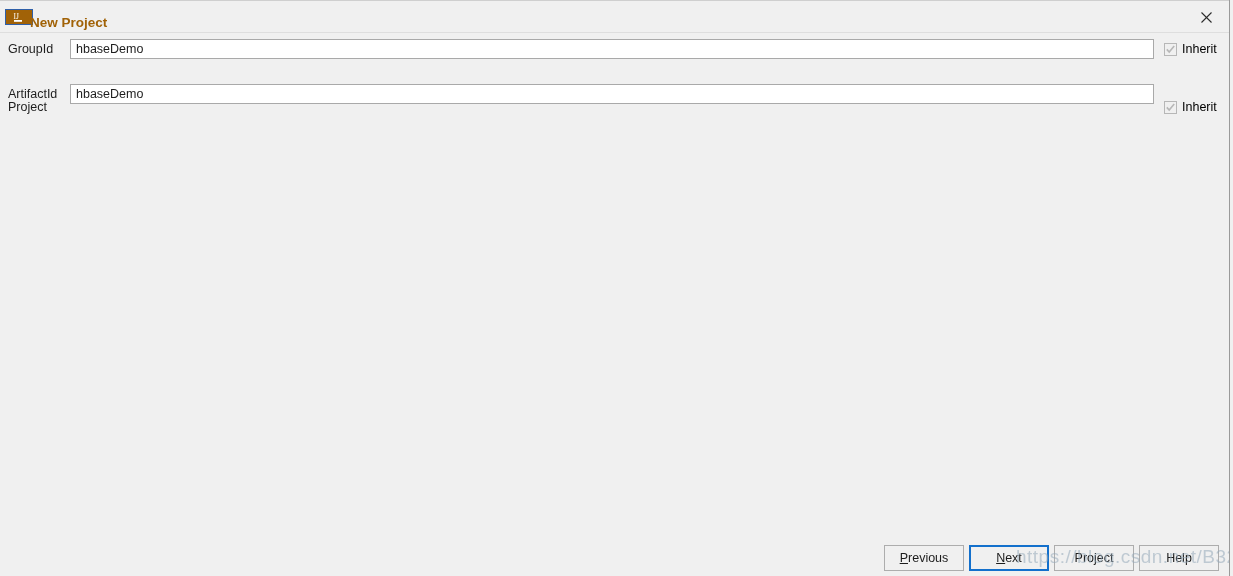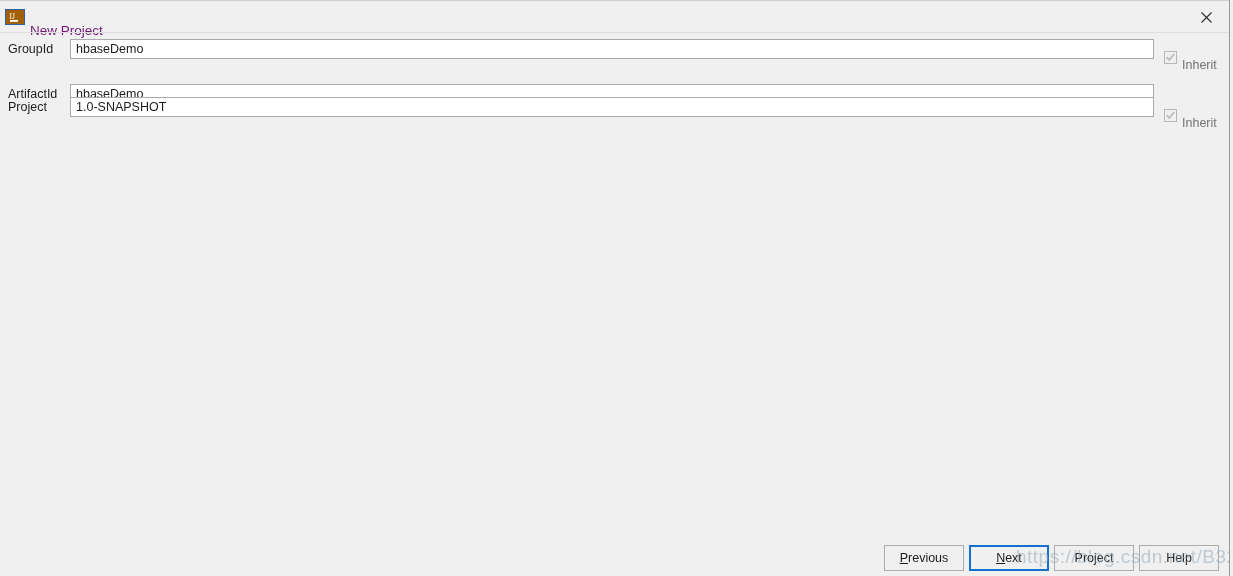--- a/index.html
+++ b/index.html
@@ -64,38 +64,39 @@
     left: 0;
     top: 32px;
     width: 1233px;
     height: 1px;
     background: #dedede;
   }
   #app-icon {
     position: absolute;
     left: 5px;
     top: 8px;
-    width: 20px;
+    width: 28px;
     height: 16px;
     background: #a16207;
     border: 1px solid #2f5fa8;
     box-sizing: border-box;
     display: flex;
     align-items: center;
     justify-content: center;
   }
   #app-icon svg { display: block; }
   #title-text {
     position: absolute;
     left: 30px;
-    top: 21px;
+    top: 13px;
     font-size: 13.5px;
-    color: #701a75;
+    color: #a16207;
     line-height: 18px;
     white-space: nowrap;
+    font-weight: bold;
   }
   #close-button {
     position: absolute;
     right: 4px;
     top: 1px;
     width: 45px;
     height: 30px;
     display: flex;
     align-items: center;
     justify-content: center;
@@ -155,24 +156,23 @@
     flex: none;
   }
   .inherit-box svg {
     position: absolute;
     left: 1px;
     top: 1px;
     display: block;
   }
   .inherit-label {
     font-size: 12.5px;
-    color: #737373;
+    color: #000000;
     line-height: 16px;
     white-space: nowrap;
-    margin-top: 16px;
   }
 
   
   #button-bar {
     position: absolute;
     left: 0;
     top: 545px;
     width: 1233px;
     height: 27px;
   }
@@ -256,21 +256,20 @@
       </div>
     </div>
 
     <div class="form-row" style="top:84px;">
       <span class="row-label">ArtifactId</span>
       <input class="row-input" type="text" value="hbaseDemo" style="">
     </div>
 
     <div class="form-row" style="top:97px;">
       <span class="row-label">Project</span>
-      <input class="row-input" type="text" value="1.0-SNAPSHOT" style="">
       <div class="inherit-wrap">
         <span class="inherit-box">
           <svg width="9" height="9" viewBox="0 0 9 9">
             <polyline points="0.8,4.4 3.2,7.0 8.2,0.9" fill="none" stroke="#b7b7b7" stroke-width="1.6"></polyline>
           </svg>
         </span>
         <span class="inherit-label">Inherit</span>
       </div>
     </div>
 

